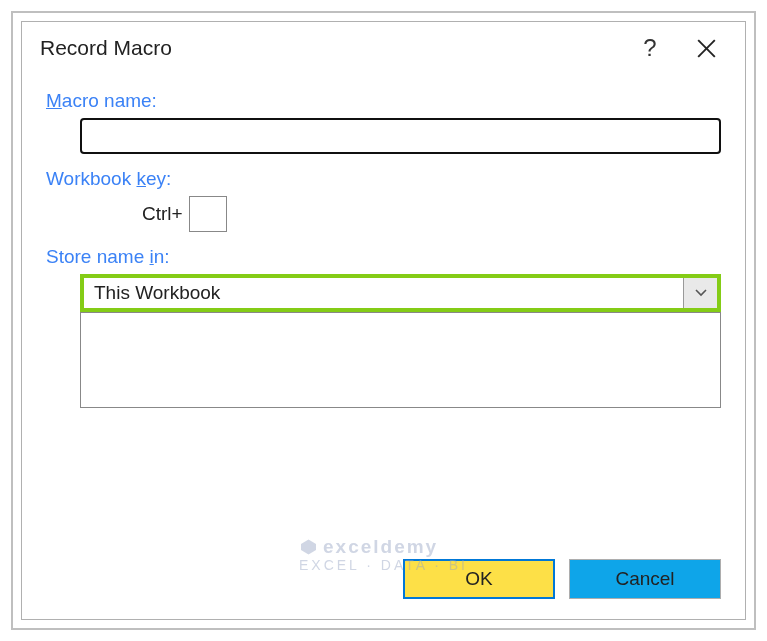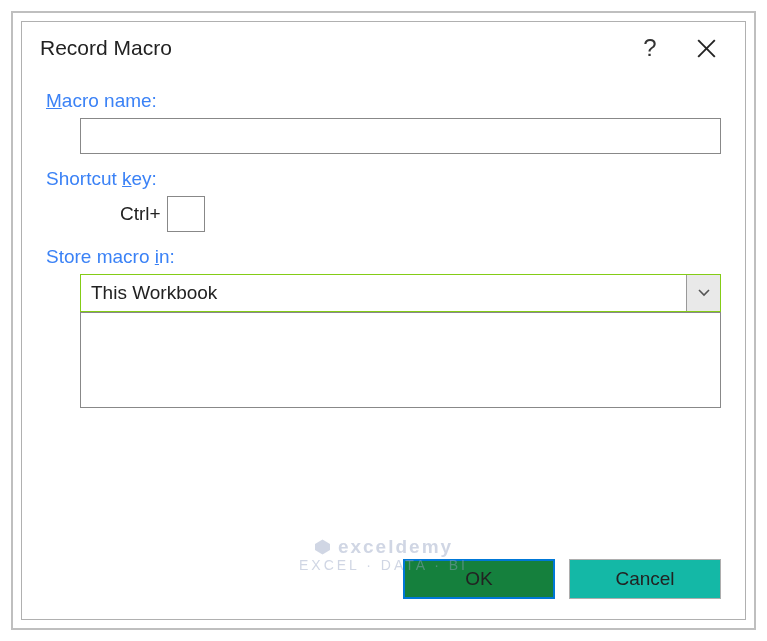--- a/index.html
+++ b/index.html
@@ -76,41 +76,41 @@
     width: calc(100% - 34px);
     margin-left: 34px;
     height: 36px;
     border: 1px solid #888;
     background: #fff;
     font-size: 18px;
     padding: 4px 8px;
     font-family: inherit;
   }
   .shortcut-row {
-    margin-left: 74px;
+    margin-left: 96px;
     display: flex;
     align-items: center;
     gap: 6px;
   }
   .shortcut-row .ctrl { font-size: 19px; }
   .shortcut-box {
     width: 38px;
     height: 36px;
     border: 1px solid #888;
     background: #fff;
     text-align: center;
     font-size: 18px;
     font-family: inherit;
   }
   .select-wrap {
     position: relative;
     margin-left: 34px;
     width: calc(100% - 34px);
     height: 38px;
-    border: 1px solid #84cc16;
+    border: 4px solid #84cc16;
     display: flex;
     align-items: stretch;
     background: #fff;
   }
   .select-wrap .value {
     flex: 1;
     padding: 6px 10px;
     font-size: 19px;
     display: flex;
     align-items: center;
@@ -140,42 +140,42 @@
     display: flex;
     justify-content: flex-end;
     gap: 14px;
     padding: 10px 24px 20px 24px;
   }
   .btn {
     width: 152px;
     height: 40px;
     font-size: 19px;
     font-family: inherit;
-    background: #14b8a6;
+    background: #0ea5e9;
     border: 1px solid #adadad;
     color: #222;
     cursor: pointer;
   }
   .btn.default {
     border: 2px solid #0078d7;
-    background: #15803d;
+    background: #fde047;
   }
   .watermark {
     position: absolute;
     left: 50%;
     bottom: 46px;
     transform: translateX(-50%);
     color: rgba(150,165,195,0.45);
     font-size: 14px;
     letter-spacing: 1px;
     text-align: center;
     line-height: 1.1;
     pointer-events: none;
   }
-  .watermark .big { font-size: 19px; font-weight: 600; letter-spacing: 2px; display:flex; align-items:center; gap:6px; justify-content:center;}
+  .watermark .big { font-size: 19px; font-weight: 600; letter-spacing: 2px; display:flex; align-items:center; gap:6px; }
   .watermark .small { font-size: 14px; letter-spacing: 3px; }
   .watermark svg { width:18px; height:18px; }
 </style>
 </head>
 <body>
 
 <div class="outer-frame">
   <div class="dialog">
 
     <div class="titlebar">
@@ -187,27 +187,27 @@
           <line x1="15" y1="1" x2="1" y2="15" stroke="#222" stroke-width="1.6"></line>
         </svg>
       </div>
     </div>
 
     <div class="content">
 
       <label class="field-label"><span class="ak">M</span><span>acro name:</span></label>
       <input type="text" class="text-input" autofocus="" value="" style="">
 
-      <label class="field-label"><span>Shortcut </span><span class="ak">k</span><span>ey:</span></label>
+      <label class="field-label"><span>Workbook </span><span class="ak">k</span><span>ey:</span></label>
       <div class="shortcut-row">
         <span class="ctrl">Ctrl+</span>
         <input type="text" class="shortcut-box" maxlength="1" value="" style="">
       </div>
 
-      <label class="field-label"><span>Store macro </span><span class="ak">i</span><span>n:</span></label>
+      <label class="field-label"><span>Store name </span><span class="ak">i</span><span>n:</span></label>
       <div class="select-wrap">
         <div class="value">This Workbook</div>
         <div class="drop-btn">
           <svg viewBox="0 0 14 10">
             <polyline points="2,2 7,7 12,2" fill="none" stroke="#555" stroke-width="1.6"></polyline>
           </svg>
         </div>
       </div>
 
       <textarea class="textarea-input" value="" style=""></textarea>

